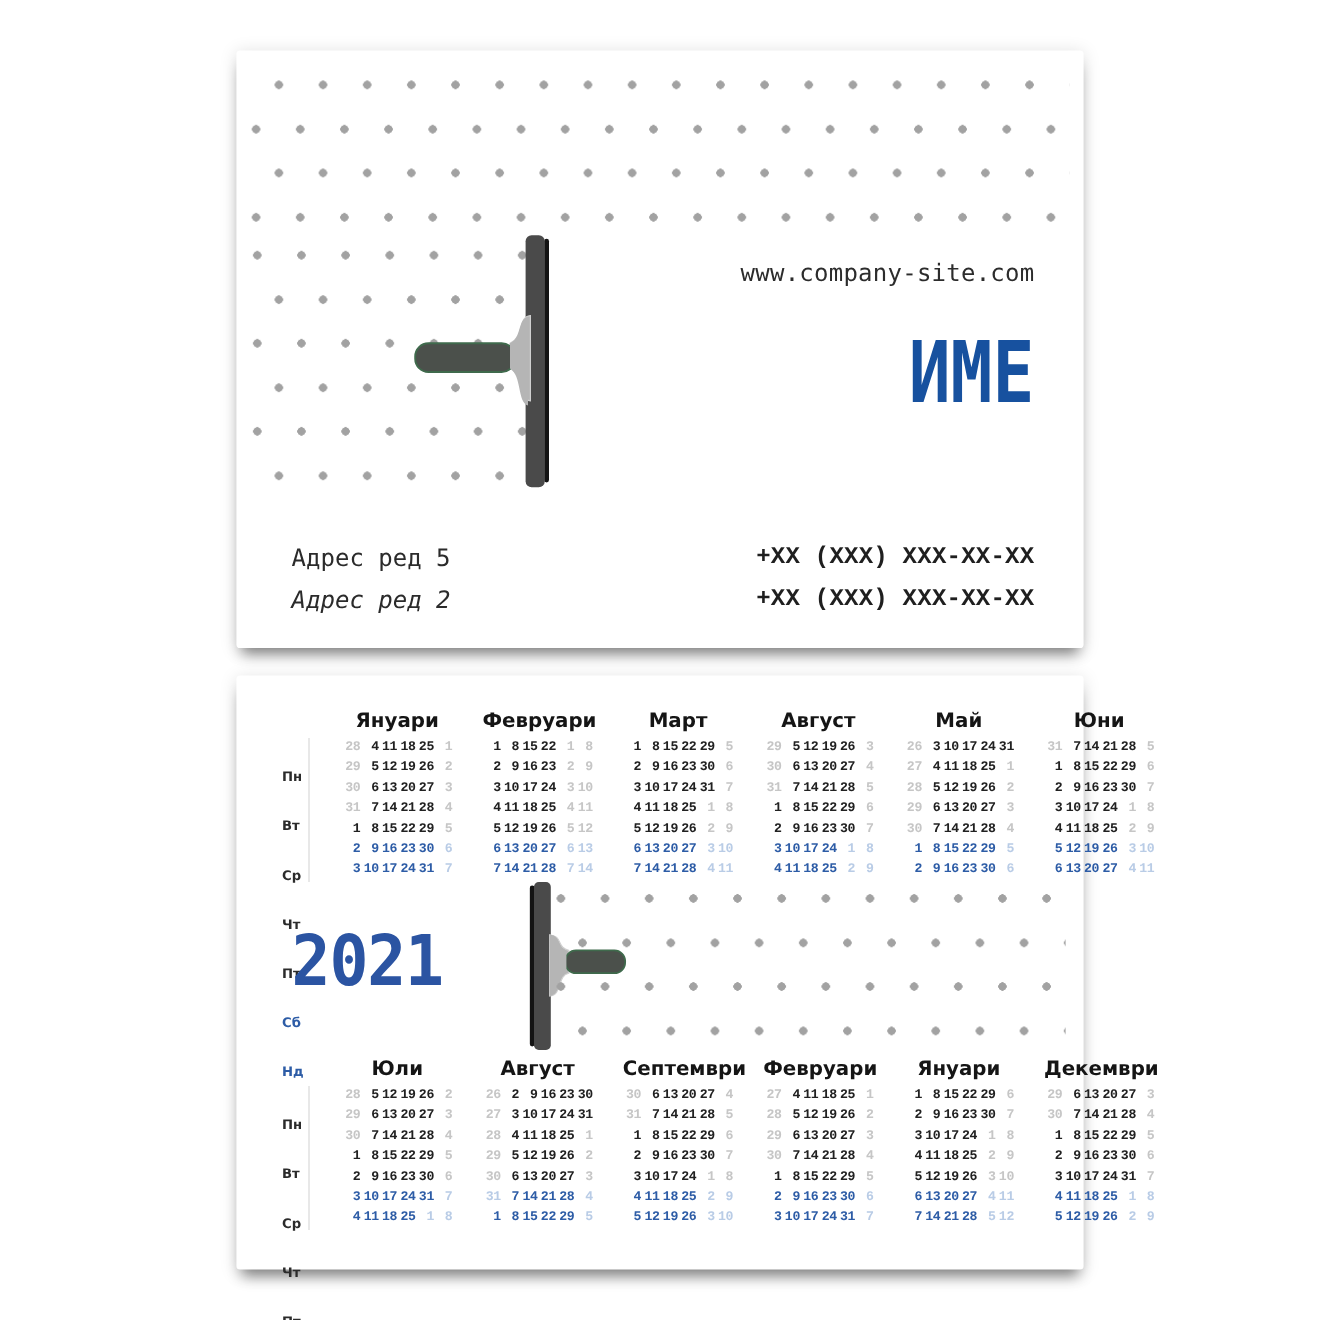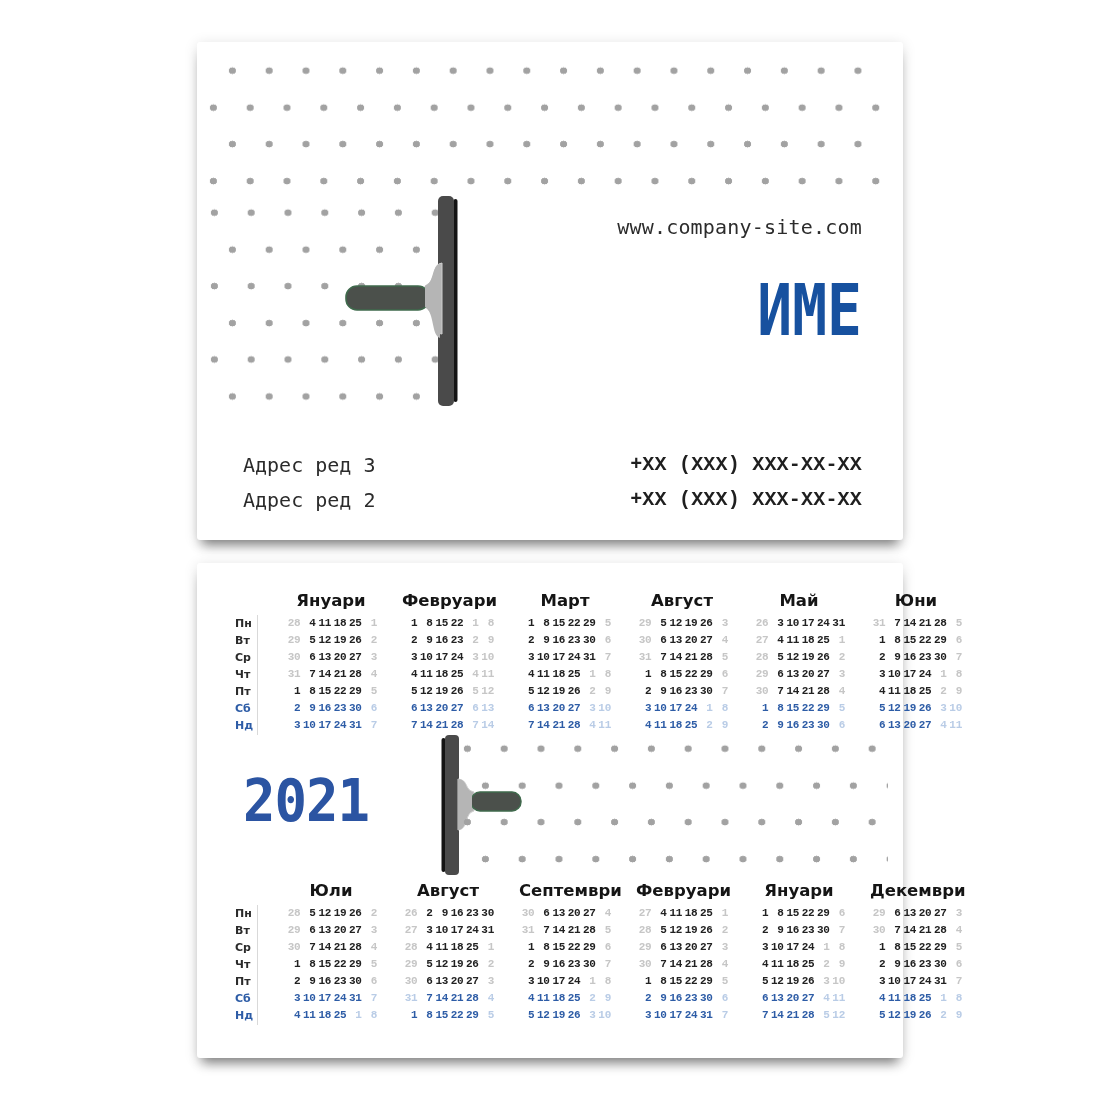--- a/index.html
+++ b/index.html
@@ -19,35 +19,35 @@
   .dots.back-band{left:263px;top:174px;width:428px;height:130px;background-position:-11px -25px,7px 12px;}
 
   .svgicon{position:absolute;}
 
   
   .website{position:absolute;top:173px;right:41px;font-size:20px;color:#2c2c2c;letter-spacing:0.2px;}
   .name{position:absolute;top:228px;right:41px;font-size:58px;font-weight:bold;color:#17519f;
         line-height:1.15;transform:scaleY(1.22);transform-origin:100% 0;}
   .slogan{position:absolute;top:314px;right:41px;font-size:30px;color:#1e1e1e;letter-spacing:0.5px;}
   .addr1{position:absolute;top:411px;left:46px;font-size:20px;color:#2b2b2b;}
-  .addr2{position:absolute;top:446px;left:46px;font-size:20px;color:#2b2b2b;}
+  .addr2{position:absolute;top:446px;left:46px;font-size:20px;color:#2b2b2b;font-style:italic;}
   .phone{position:absolute;right:41px;font-size:20px;color:#1f1f1f;
          font-family:"Liberation Mono",monospace;font-weight:600;letter-spacing:0.2px;}
   .phone.p1{top:411px;} .phone.p2{top:446px;}
 
   
   .year{position:absolute;top:206px;left:46px;font-size:54px;font-weight:bold;color:#2b54a2;
         line-height:1.1;letter-spacing:-1px;transform:scaleY(1.08);transform-origin:0 0;}
 
   .calendar{position:absolute;left:38px;display:flex;align-items:flex-start;}
   .calendar.cal-top{top:28px;}
   .calendar.cal-bottom{top:318px;}
   .wd-labels{width:20px;margin-top:24px;flex:0 0 20px;}
   .wd{height:17px;line-height:17px;font-family:"DejaVu Sans",sans-serif;font-weight:bold;
-      font-size:11px;color:#2b2b2b;}
+      font-size:11px;color:#2b2b2b;margin-top:24px;}
   .wd.we{color:#2d5ca6;}
   .divider{width:1px;height:120px;background:#d9d9d9;margin:24px 2px 0 2px;flex:0 0 1px;}
   .months{display:flex;}
   .month{width:92px;margin-left:25px;flex:0 0 92px;}
   .m-name{height:24px;line-height:20px;text-align:center;font-family:"DejaVu Sans",sans-serif;
           font-weight:bold;font-size:16.5px;color:#151515;white-space:nowrap;}
   .m-row{height:17px;line-height:17px;display:flex;}
   .cell{flex:0 0 15.33px;width:15.33px;text-align:right;font-family:"Liberation Mono",monospace;
         font-weight:bold;font-size:11px;letter-spacing:-0.3px;color:#212121;}
   .cell.out{color:#c6c6c6;}
@@ -66,21 +66,21 @@
     <svg class="svgicon" style="left:146px;top:152px;" width="120" height="215" viewBox="0 0 120 215">
       <rect x="110.5" y="5" width="4" height="203" rx="2" fill="#141414"></rect>
       <rect x="95" y="2" width="16" height="210" rx="5" fill="#4a4a4a"></rect>
       <path d="M82,92 C95,86 88,70 99,69 L99,140 C88,139 95,120 82,113 Z" fill="#b5b5b5" stroke="#cfcfcf" stroke-width="1"></path>
       <rect x="3" y="92" width="83" height="24" rx="11" fill="#4b504b" stroke="#3f6a4c" stroke-width="1.6"></rect>
       <path d="M82,92 C92,88 88,72 97,70 L97,144 C88,141 92,119 82,113 Z" fill="#b5b5b5"></path>
     </svg>
 
     <div class="website">www.company-site.com</div>
     <div class="name">ИМЕ</div>
-    <div class="addr1">Адрес ред 3</div>
+    <div class="addr1">Адрес ред 5</div>
     <div class="addr2">Адрес ред 2</div>
     <div class="phone p1">+XX (XXX) XXX-XX-XX</div>
     <div class="phone p2">+XX (XXX) XXX-XX-XX</div>
   </div>
 
   <div class="card back">
 
     <div class="calendar cal-top">
       <div class="wd-labels">
           <div class="wd">Пн</div>

